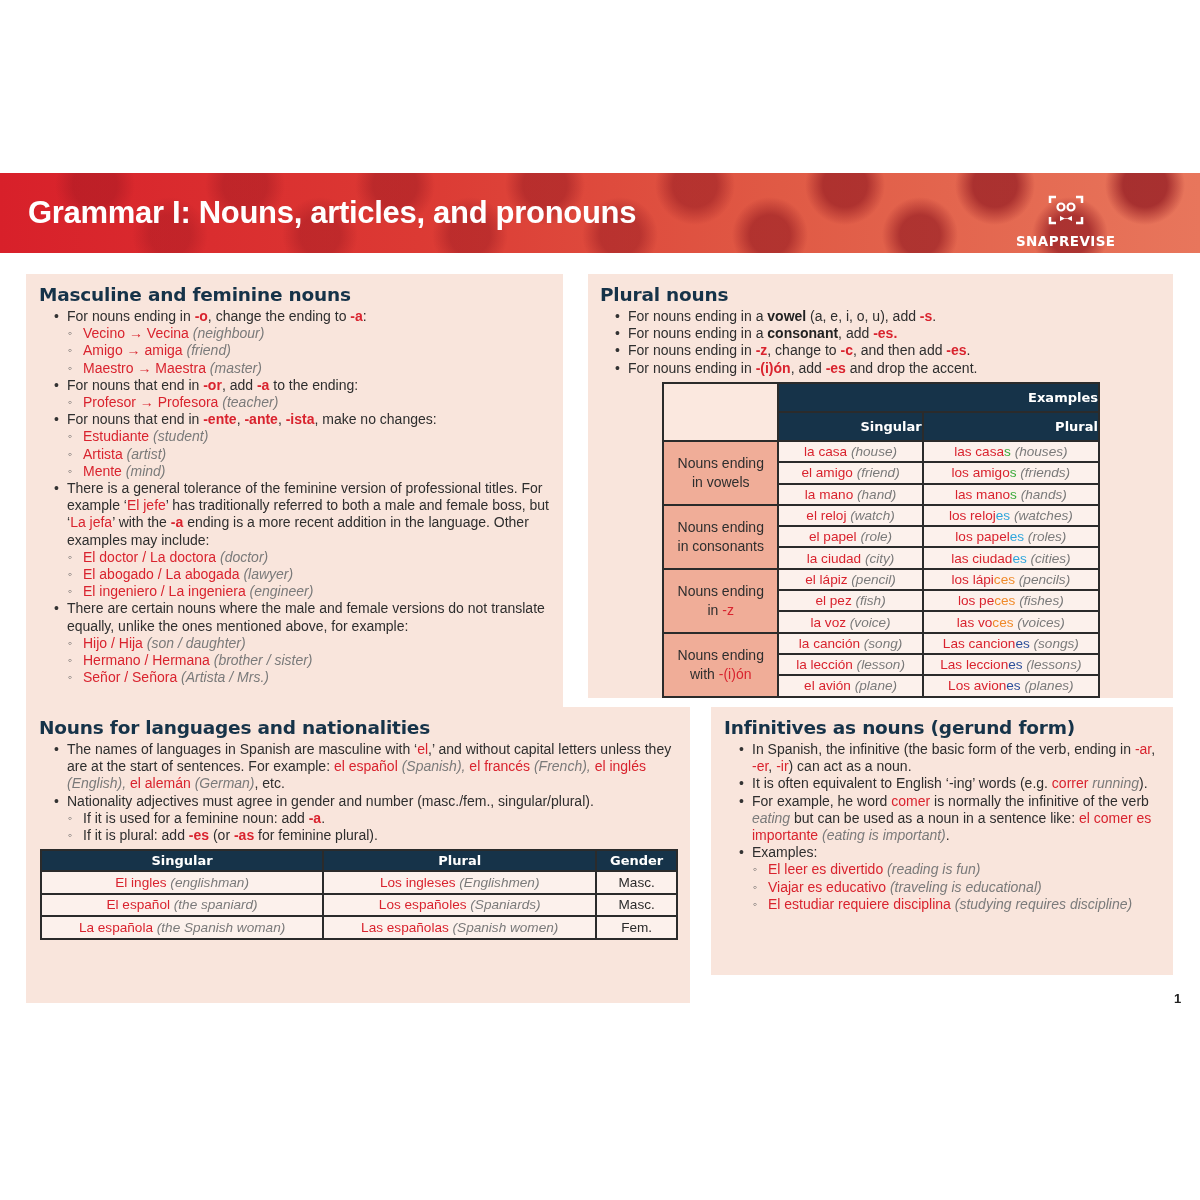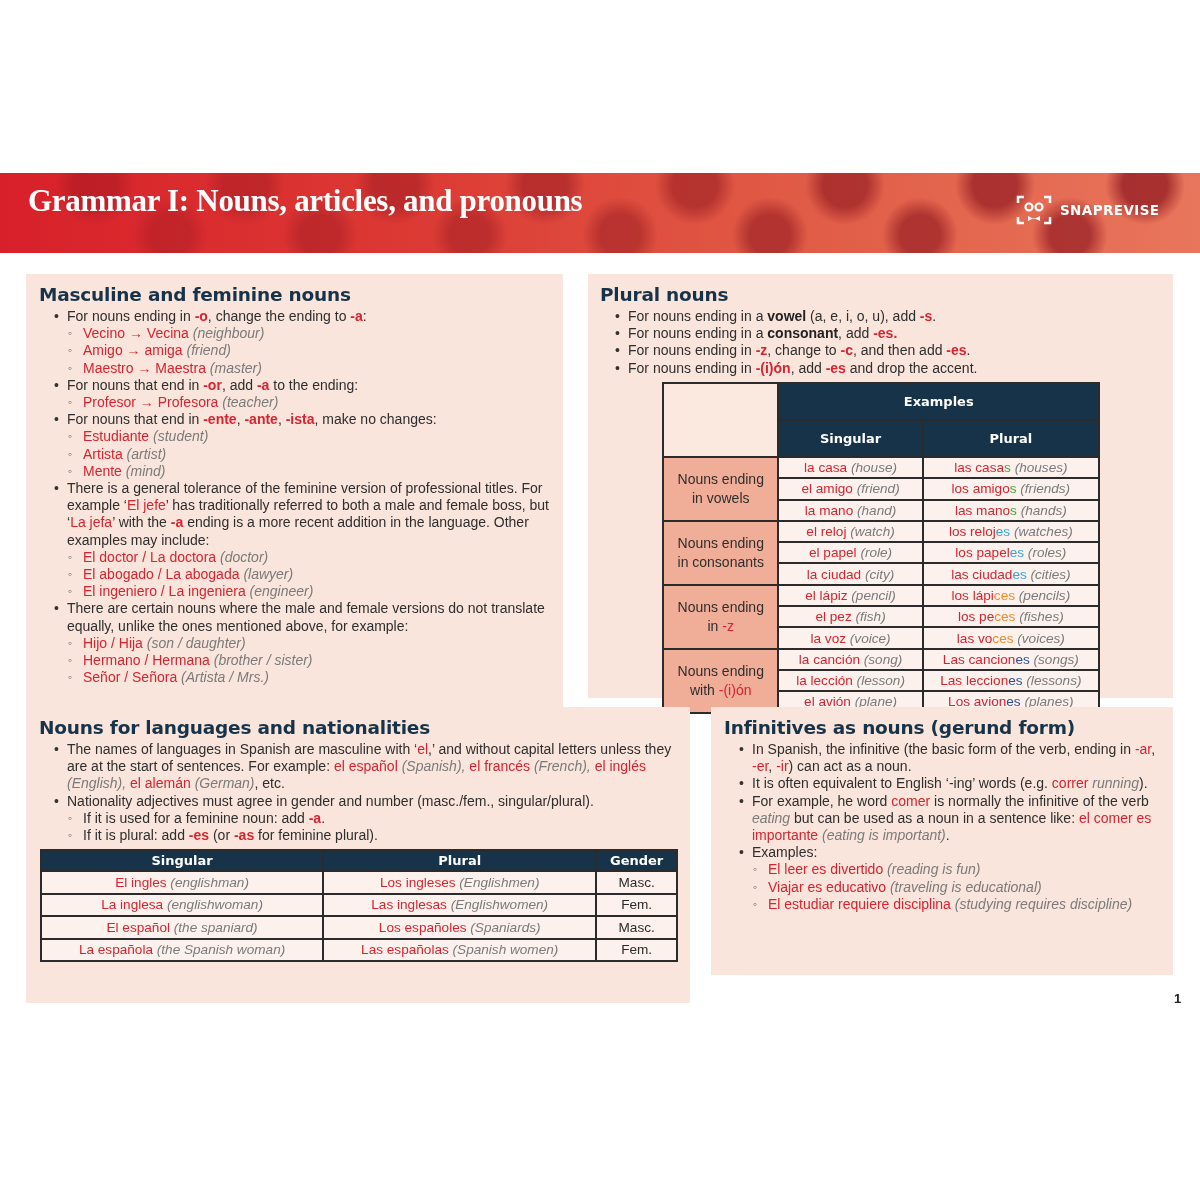--- a/index.html
+++ b/index.html
@@ -20,26 +20,26 @@
       radial-gradient(circle at 695px 12px, rgba(140,20,30,0.50) 0 22px, transparent 40px),
       radial-gradient(circle at 770px 62px, rgba(140,20,30,0.55) 0 20px, transparent 38px),
       radial-gradient(circle at 845px 12px, rgba(140,20,30,0.60) 0 22px, transparent 40px),
       radial-gradient(circle at 920px 62px, rgba(140,20,30,0.60) 0 20px, transparent 38px),
       radial-gradient(circle at 995px 12px, rgba(140,20,30,0.65) 0 22px, transparent 40px),
       radial-gradient(circle at 1070px 62px, rgba(140,20,30,0.65) 0 20px, transparent 38px),
       radial-gradient(circle at 1145px 12px, rgba(140,20,30,0.70) 0 22px, transparent 40px),
       linear-gradient(90deg, #d8202a 0%, #dc3a34 35%, #e05a45 65%, #e8765c 100%);
   }
   .banner-title {
-    position: absolute; left: 28px; top: 10px;
-    font-family: Liberation Serif, serif; font-weight: bold;
+    position: absolute; left: 28px; top: 22px;
+    font-family: Liberation Sans, sans-serif; font-weight: bold;
     font-size: 31px; color: #ffffff; letter-spacing: -0.3px;
   }
   .logo {
-    position: absolute; left: 1016px; top: 22px; display: flex; align-items: center; gap: 8px;
+    position: absolute; left: 1016px; top: 22px; display: flex; align-items: center; gap: 8px; flex-direction: column;
   }
   .logo-mark { width: 36px; height: 30px; position: relative; }
   .logo-text { color: #fff; font-family: "DejaVu Sans", sans-serif; font-weight: bold; font-size: 13.5px; letter-spacing: 0.4px; }
 
   .box { position: absolute; background: #f9e5dc; }
   .box h2 {
     font-family: "DejaVu Sans", sans-serif; font-weight: bold;
     color: #163349; font-size: 18.5px; letter-spacing: -0.2px;
   }
   ul.l1 { list-style: none; }
@@ -53,21 +53,21 @@
   .rb { color: #d9232e; font-weight: bold; }
   .b { font-weight: bold; color: #222; }
   .it { font-style: italic; color: #7a7a7a; }
   .g { color: #3aaa3a; }
   .bl { color: #2fa6dc; }
   .or { color: #f08a2a; margin-top: 10px; }
   .nv { color: #2c4e9a; }
 
   table { border-collapse: collapse; position: absolute; font-size: 13.6px; }
   table td, table th { border: 2px solid #2b2b2b; text-align: center; }
-  .pt th { background: #163349; color: #fff; font-family: "DejaVu Sans", sans-serif; font-weight: bold; font-size: 13px; height: 37px; }
+  .pt th { background: #163349; color: #fff; font-family: "DejaVu Sans", sans-serif; font-weight: bold; font-size: 13px; height: 29px; text-align: right; }
   .pt td { background: #fcf1ec; height: 21.3px; padding: 0 4px; white-space: nowrap; }
   .pt td.rh { background: #f0ad98; color: #2e2e2e; line-height: 19px; font-size: 14px; }
   .pt td.blank { background: #fbe8df; }
 
   .nt th { background: #163349; color: #fff; font-family: "DejaVu Sans", sans-serif; font-weight: bold; font-size: 13px; height: 21px; }
   .nt td { background: #fcf1ec; height: 22.5px; white-space: nowrap; }
 
   .page-num { position: absolute; left: 1174px; top: 991px; font-weight: bold; font-size: 13px; color: #222; }
 </style>
 </head>
@@ -241,25 +241,20 @@
     <th>Singular</th>
     <th>Plural</th>
     <th>Gender</th>
   </tr>
   <tr>
     <td><span class="r">El ingles</span> <span class="it">(englishman)</span></td>
     <td><span class="r">Los ingleses</span> <span class="it">(Englishmen)</span></td>
     <td>Masc.</td>
   </tr>
   <tr>
-    <td><span class="r">La inglesa</span> <span class="it">(englishwoman)</span></td>
-    <td><span class="r">Las inglesas</span> <span class="it">(Englishwomen)</span></td>
-    <td>Fem.</td>
-  </tr>
-  <tr>
     <td><span class="r">El español</span> <span class="it">(the spaniard)</span></td>
     <td><span class="r">Los españoles</span> <span class="it">(Spaniards)</span></td>
     <td>Masc.</td>
   </tr>
   <tr>
     <td><span class="r">La española</span> <span class="it">(the Spanish woman)</span></td>
     <td><span class="r">Las españolas</span> <span class="it">(Spanish women)</span></td>
     <td>Fem.</td>
   </tr>
 </tbody>

